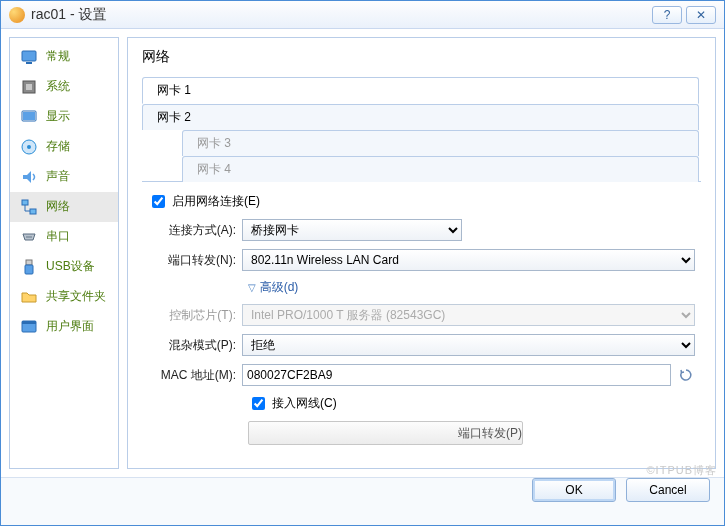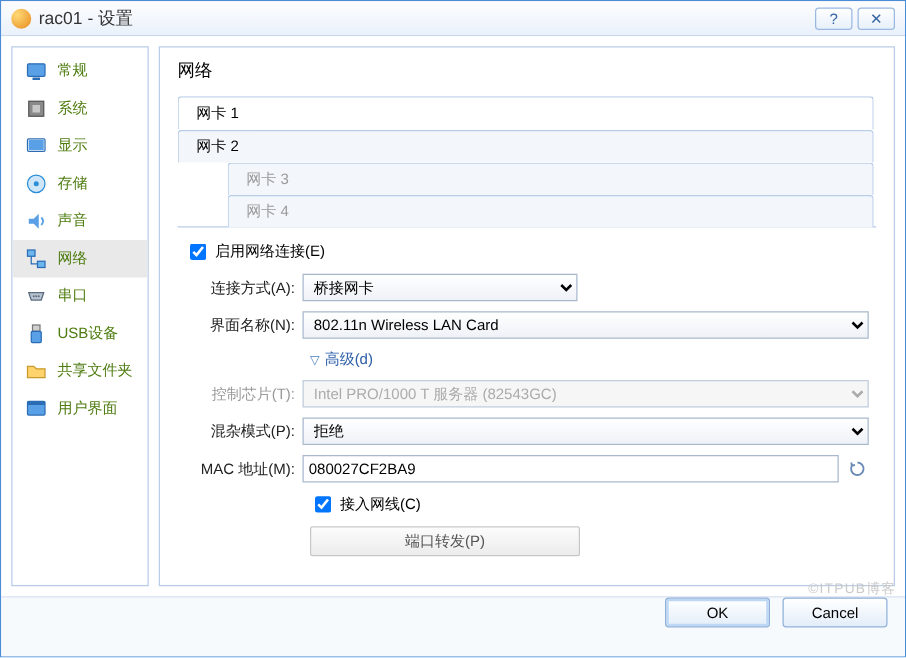--- a/index.html
+++ b/index.html
@@ -23,21 +23,21 @@
 .form { padding: 10px 6px 6px; }
 .row { display: flex; align-items: center; margin-bottom: 8px; }
 .row .label { width: 94px; text-align: right; color: #222; padding-right: 6px; }
 .row .label.disabled { color: #9a9a9a; }
 .row select, .row input[type=text] { flex: 1; height: 22px; border: 1px solid #a8b8cc; padding: 0 4px; font-size: 12px; background: #fff; }
 .row select { background: linear-gradient(#fff,#eef2f7); }
 .row input[disabled], .row select[disabled] { background: #f3f3f3; color: #888; }
 .chk { display: inline-flex; align-items: center; gap: 4px; cursor: pointer; }
 .adv-toggle { color: #2b5da8; display: inline-flex; align-items: center; gap: 4px; cursor: pointer; margin-left: 100px; margin-bottom: 8px; }
 .adv-toggle .tri { color: #4b80c2; font-size: 10px; }
-.portfwd { margin-left: 100px; width: 216px; height: 24px; border: 1px solid #c7c7c7; background: linear-gradient(#fcfcfc,#ececec); display: flex; align-items: center; justify-content: center; color: #555; cursor: pointer; border-radius: 2px; }
+.portfwd { margin-left: 100px; width: 275px; height: 24px; border: 1px solid #c7c7c7; background: linear-gradient(#fcfcfc,#ececec); display: flex; align-items: center; justify-content: flex-end; color: #555; cursor: pointer; border-radius: 2px; }
 .refresh-ico { width: 18px; height: 18px; margin-left: 6px; display: flex; align-items: center; justify-content: center; color: #6a8ab6; cursor: pointer; }
 .footer { height: 48px; border-top: 1px solid #d7e2f1; display: flex; align-items: flex-start; justify-content: flex-end; padding: 0 14px; gap: 10px; background: #f7fafd; }
 .footer button { width: 84px; height: 24px; border: 1px solid #8fb0d9; border-radius: 3px; background: linear-gradient(#fff,#e3edf9); cursor: pointer; font-size: 12px; }
 .footer button.primary { box-shadow: 0 0 0 2px #bed7f4 inset; }
 .watermark { position: absolute; right: 8px; bottom: 48px; color: #c9c9c9; font-size: 11px; pointer-events: none; letter-spacing: 1px; }
 .wrap { position: relative; }
 </style>
 </head>
 <body>
 
@@ -166,21 +166,21 @@
         </div>
 
         <div class="row">
           <span class="label">连接方式(A):</span>
           <select style="flex:0 0 220px">
             <option>桥接网卡</option>
           </select>
         </div>
 
         <div class="row">
-          <span class="label">界面名称(N):</span>
+          <span class="label">端口转发(N):</span>
           <select>
             <option>802.11n Wireless LAN Card</option>
           </select>
         </div>
 
         <div class="adv-toggle">
           <span class="tri">▽</span>
           <span>高级(d)</span>
         </div>
 

